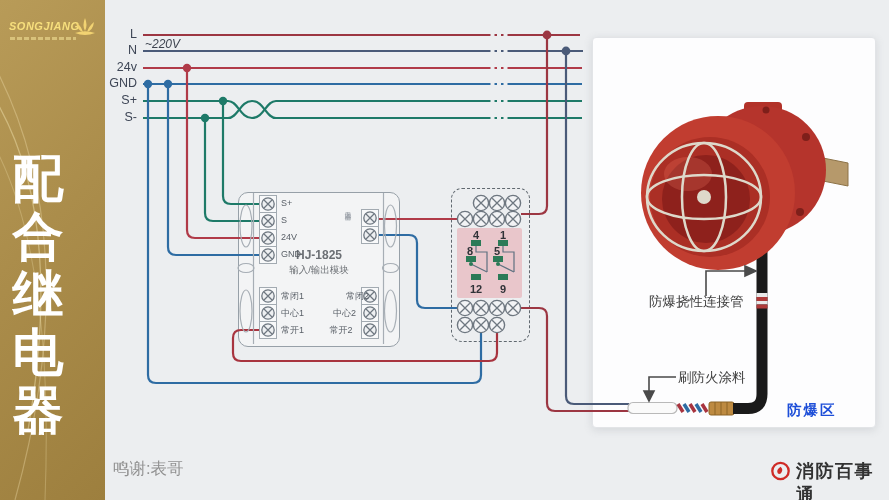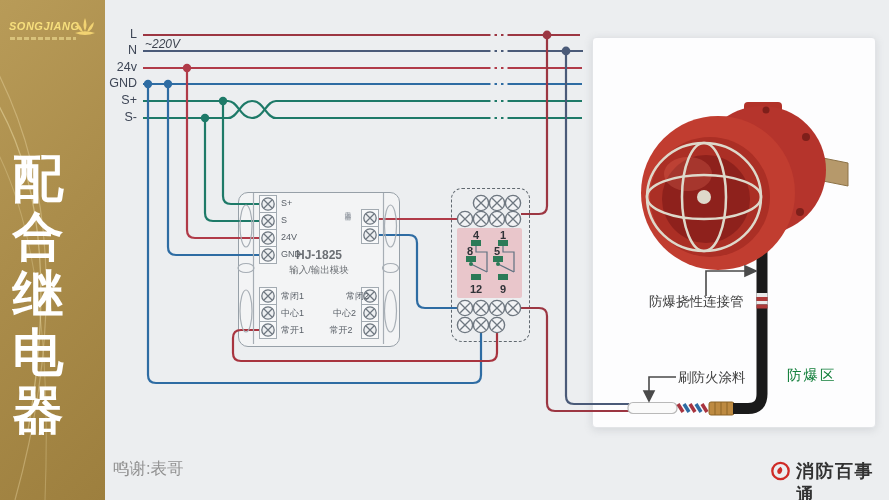--- a/index.html
+++ b/index.html
@@ -30,21 +30,21 @@
   .relay-title{left:446px;top:165px;font-size:15px;font-weight:bold;color:#3a3a3a;
                letter-spacing:.5px;z-index:5;}
   .relay-dash{left:451px;top:188px;width:77px;height:152px;border:1.6px dashed #60686f;
               border-radius:11px;z-index:2;}
   .relay-pink{left:457px;top:228px;width:65px;height:70px;background:#e9c6cb;border-radius:2px;z-index:3;}
   .pin{position:absolute;font-size:11px;font-weight:bold;color:#303338;z-index:5;text-align:center;}
   .panel{left:592px;top:37px;width:282px;height:389px;background:#fdfdfe;border:1px solid #e2e4e7;
          border-radius:4px;box-shadow:0 2px 8px rgba(100,105,115,.18);z-index:1;}
   .ptitle{left:671px;font-size:17px;color:#474747;letter-spacing:1px;font-weight:500;z-index:5;}
   .plabel{font-size:13.5px;color:#3f3f3f;z-index:5;}
-  .zone{left:787px;top:366px;font-size:14.5px;color:#15803d;letter-spacing:2px;z-index:5;}
+  .zone{left:787px;top:401px;font-size:14.5px;color:#1d4ed8;letter-spacing:2px;z-index:5;font-weight:bold;}
   .credit{left:113px;top:458px;font-size:16.5px;color:#919191;z-index:5;}
   .brand-text{left:796px;top:459px;font-size:18px;font-weight:bold;color:#323232;
               letter-spacing:1.5px;z-index:5;}
   .brand-icon{left:770px;top:460px;z-index:5;}
 </style>
 </head>
 <body>
 
 <div class="stage">
 

